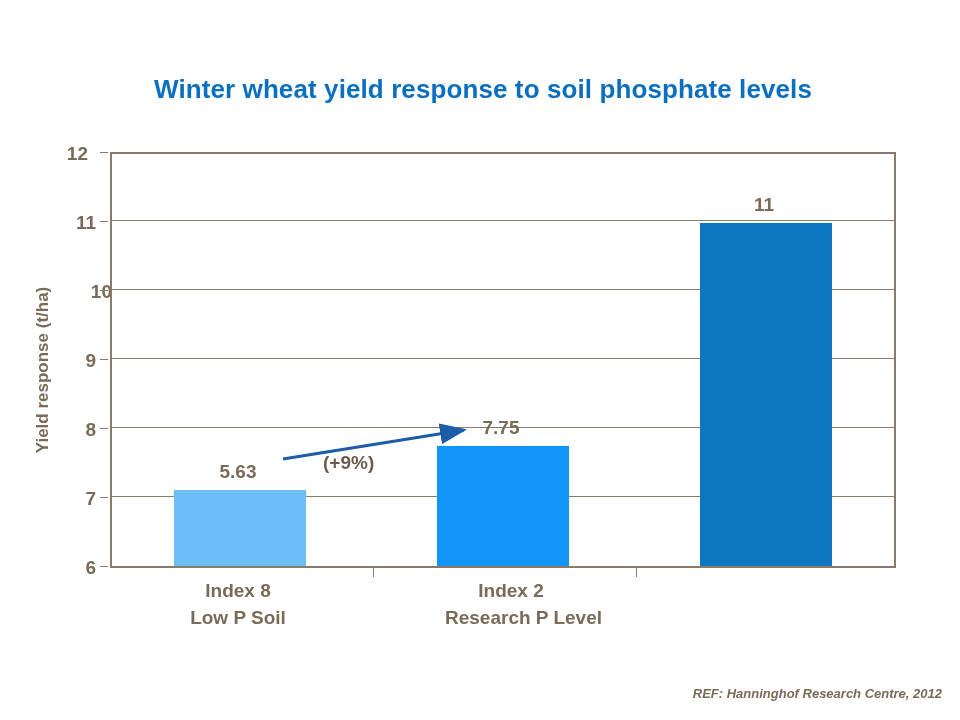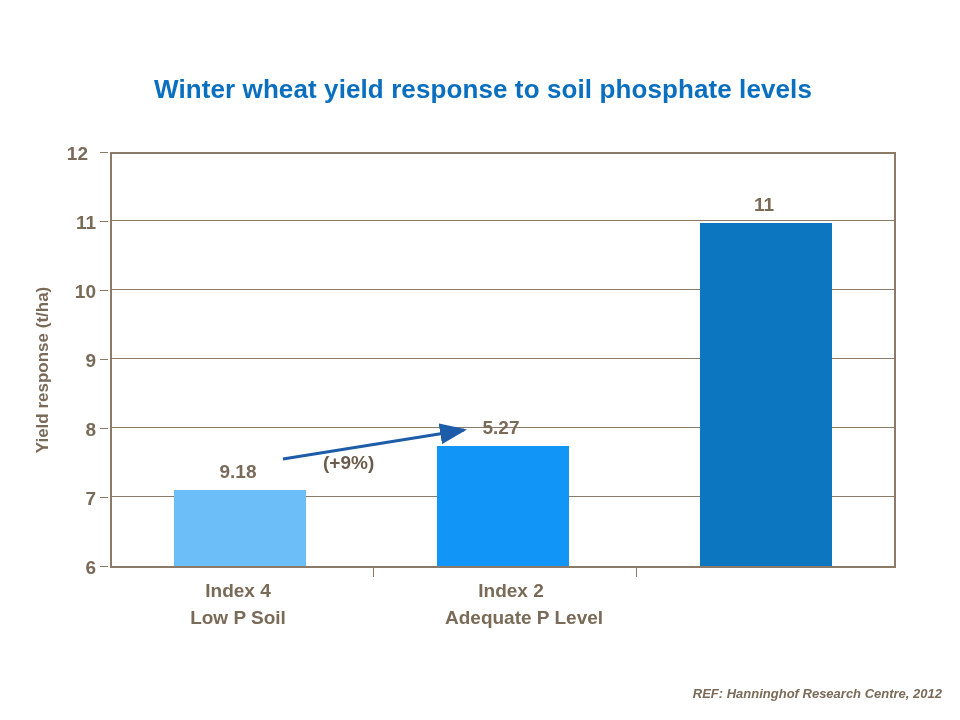--- a/index.html
+++ b/index.html
@@ -167,21 +167,21 @@
 
 <div id="y-axis-title">Yield response (t/ha)</div>
 
 <div id="y-axis-ticks">
   <div class="y-tick-label" style="left:28px; top:144px;">12</div>
   <div class="y-tick-mark" style="left:100px; top:152px;"></div>
 
   <div class="y-tick-label" style="left:36px; top:213px;">11</div>
   <div class="y-tick-mark" style="left:100px; top:221px;"></div>
 
-  <div class="y-tick-label" style="left:36px; top:282px;text-align:right;">10</div>
+  <div class="y-tick-label" style="left:52px; top:282px;text-align:right;">10</div>
   <div class="y-tick-mark" style="left:100px; top:290px;"></div>
 
   <div class="y-tick-label" style="left:36px; top:351px;">9</div>
   <div class="y-tick-mark" style="left:100px; top:359px;"></div>
 
   <div class="y-tick-label" style="left:36px; top:420px;">8</div>
   <div class="y-tick-mark" style="left:100px; top:428px;"></div>
 
   <div class="y-tick-label" style="left:36px; top:489px;">7</div>
   <div class="y-tick-mark" style="left:100px; top:497px;"></div>
@@ -204,23 +204,23 @@
 
     <div class="bar" style="left:62px; width:132px; height:76px; background:#6cbef9;"></div>
 
     <div class="bar" style="left:325px; width:132px; height:120px; background:#1195f7;"></div>
 
     <div class="bar" style="left:588px; width:132px; height:343px; background:#0c76c0;"></div>
   </div>
 </div>
 
 <div id="bar-value-labels">
-  <div class="bar-value-label" style="left:172px; top:462px; width:132px;">9.18</div>
-
-  <div class="bar-value-label" style="left:435px; top:418px; width:132px;">5.27</div>
+  <div class="bar-value-label" style="left:172px; top:462px; width:132px;">5.63</div>
+
+  <div class="bar-value-label" style="left:435px; top:418px; width:132px;">7.75</div>
 
   <div class="bar-value-label" style="left:698px; top:195px; width:132px;">11</div>
 </div>
 
 <div id="annotation-layer">
   <svg width="960" height="720" style="position:absolute;left:0;top:0;">
     <defs>
       <marker id="arrowhead" markerWidth="9" markerHeight="7" refX="8" refY="3.5" orient="auto" markerUnits="strokeWidth">
         <polygon points="0 0, 9 3.5, 0 7" fill="#1c5ca8"></polygon>
       </marker>
@@ -229,24 +229,24 @@
   </svg>
 
   <div id="annotation-percent">(+9%)</div>
 </div>
 
 <div id="x-axis-labels">
   <div class="x-tick-mark" style="left:263px;"></div>
   <div class="x-tick-mark" style="left:526px;"></div>
 
   <div class="x-cat-label" style="left:62px; width:132px;">
-    <div>Index 4</div>
+    <div>Index 8</div>
     <div>Low P Soil</div>
   </div>
 
   <div class="x-cat-label" style="left:335px; width:132px;">
     <div>Index 2</div>
-    <div>Adequate P Level</div>
+    <div>Research P Level</div>
   </div>
 
 </div>
 
 <div id="source-reference">REF: Hanninghof Research Centre, 2012</div>
 
 </body></html>

